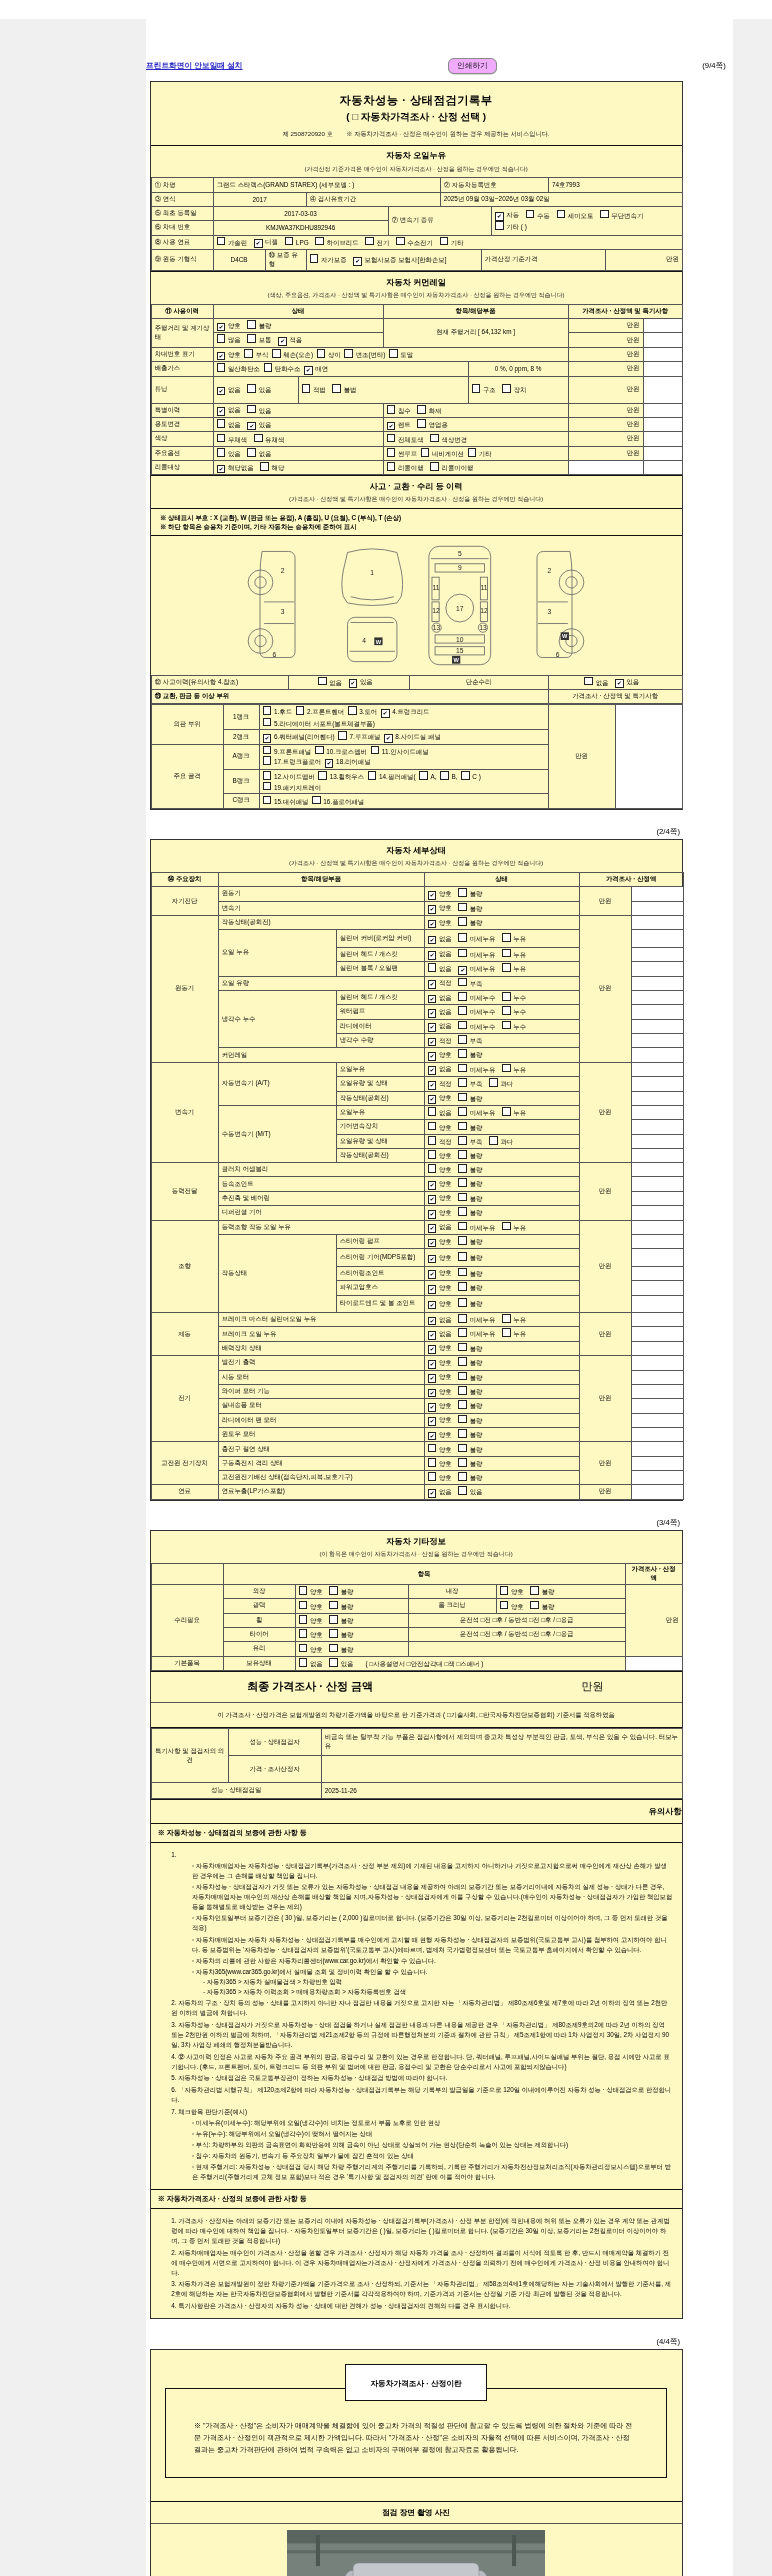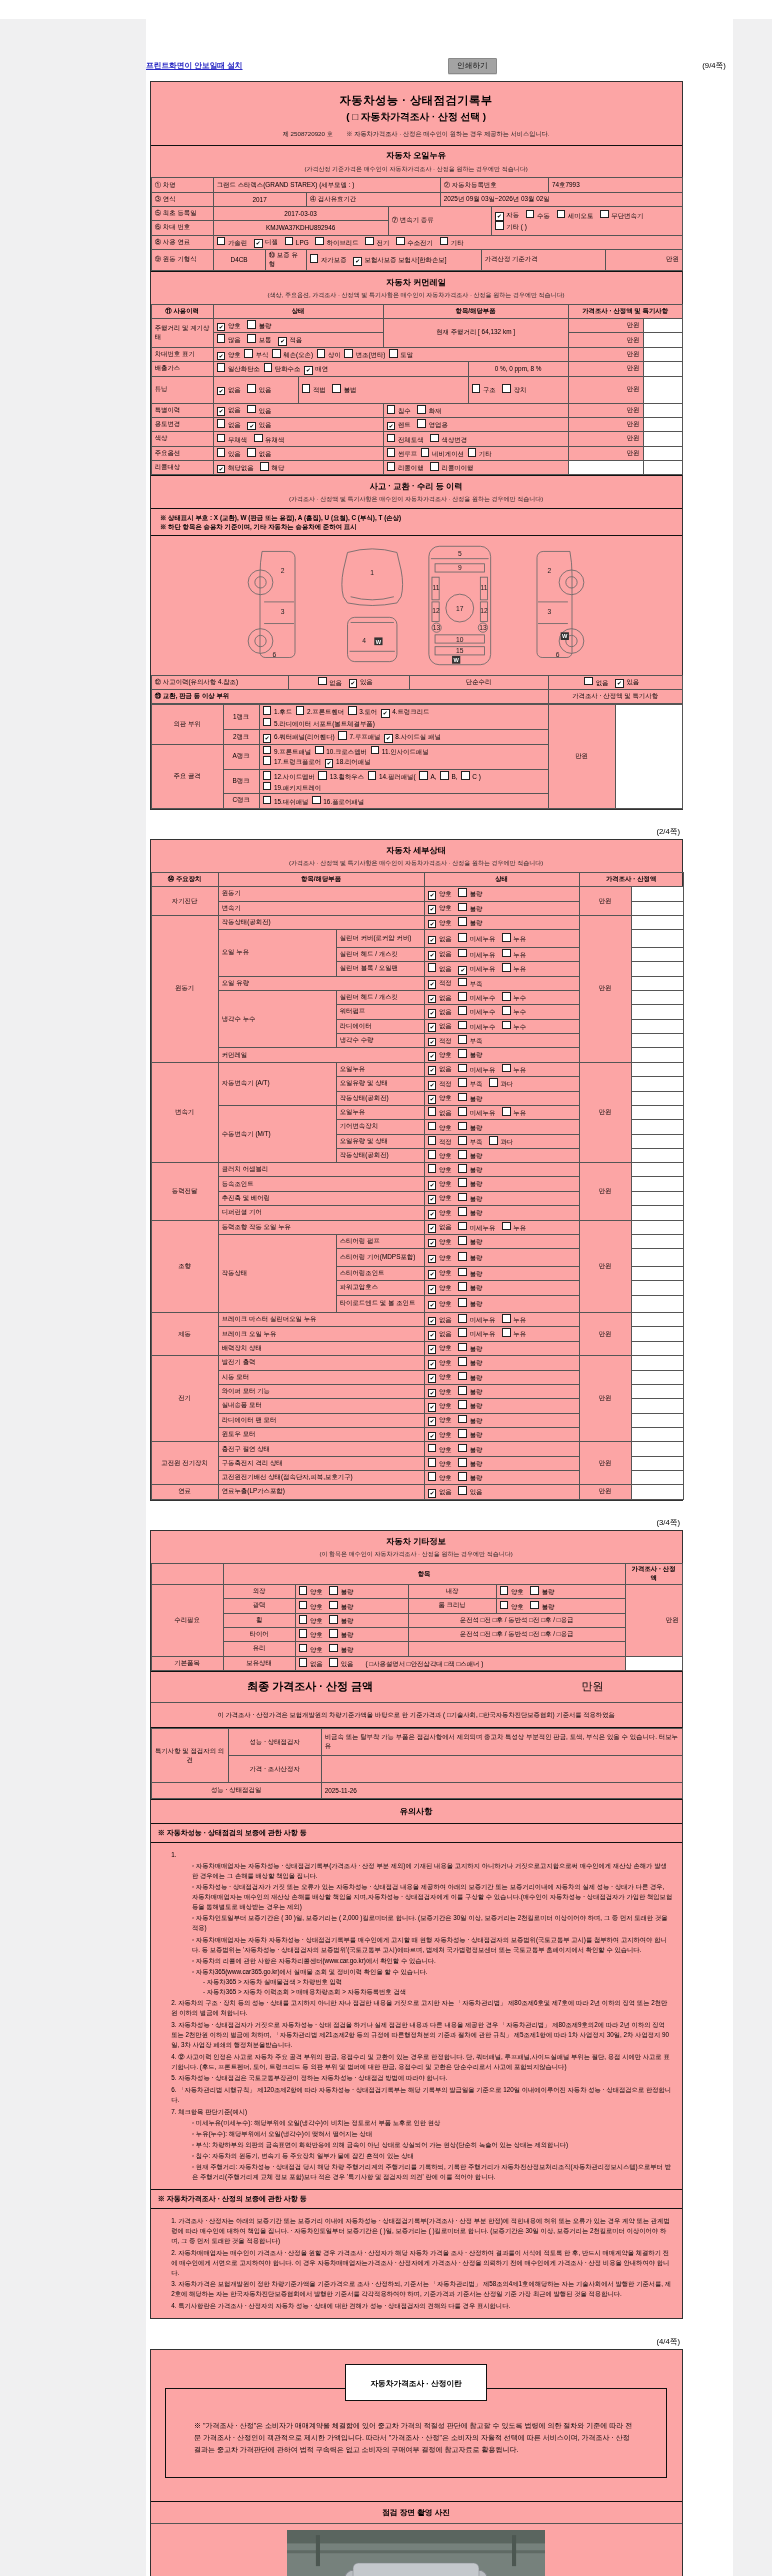--- a/index.html
+++ b/index.html
@@ -2,24 +2,24 @@
 <html style="font-size:8.2px"><head>
 <meta charset="utf-8">
 <style>
   html,body{margin:0;padding:0}
   body{width:773px;height:2576px;position:relative;background:#f0f0f1;font-family:"Liberation Sans",sans-serif;color:#000;-webkit-font-smoothing:antialiased}
   .topstrip{position:absolute;top:0;left:0;width:773px;height:18.5px;background:#fff}
   .col{position:absolute;left:146px;top:18.5px;width:587px;min-height:2511px;background:#fff}
   
   .toolbar{display:flex;justify-content:space-between;align-items:center;gap:9.3px;padding:39px 7.2px 7.2px 0}
   .toolbar a{color:#2a2ac4;font-size:7.7px;text-decoration:underline;font-weight:bold}
-  .printbtn{font-size:7.7px;background:#a3a3a3;border:0.5px solid #8a8a8a;border-radius:1px;padding:2.1px 8.2px;color:#111;box-shadow:0 0.5px 0 #bbb}
+  .printbtn{font-size:7.7px;background:#f0abfc;border:0.5px solid #8a8a8a;border-radius:6px;padding:2.1px 8.2px;color:#111;box-shadow:0 0.5px 0 #bbb}
   .pagetag{font-size:7.7px}
   
-  .page{width:531px;margin:0 0 0 3.6px;border:1px solid #333;background:#fca5a5}
+  .page{width:531px;margin:0 0 0 3.6px;border:1px solid #333;background:#fef9c3}
   .tagrow{width:534px;text-align:right;font-size:7.7px;padding:17.5px 0 2.1px 0}
   
   .tblock{text-align:center;padding:11.3px 0 5.2px 0}
   .t1{font-size:11.3px;font-weight:bold;letter-spacing:0.5px}
   .t2{font-size:9.8px;font-weight:bold;margin-top:3.1px}
   .t3{font-size:6.2px;margin-top:6.2px;color:#222}
   .t3 .no{margin-right:13.4px}
   .sechead{border-top:1px solid #111;text-align:center;padding:4.6px 0 3.6px 0}
   .sechead .st{font-size:8.2px;font-weight:bold}
   .sechead .ss{font-size:6px;margin-top:3.6px;color:#222}
@@ -35,21 +35,21 @@
   .opt{margin-right:6.7px;white-space:nowrap;display:inline-block}
   .tight .opt{margin-right:3.6px}
   .cb{display:inline-block;width:6.7px;height:6.7px;border:0.8px solid #222;background:#fff;margin-right:2.6px;vertical-align:-1px;text-align:center;line-height:6.2px;font-size:5.7px;color:#000}
   .cb.on::after{content:"✔"}
   .inopt{display:inline-block;margin-right:5.2px}
   
   .codes{border-top:1px solid #111;padding:3.6px 9.3px;font-size:6.4px;font-weight:bold;line-height:1.5}
   .diagwrap{border-top:1px solid #111;padding:4.1px 0 3.1px 0;text-align:center}
   svg text{font-family:"Liberation Sans",sans-serif}
   
-  .nthead{border-top:1px solid #111;border-bottom:1px solid #111;text-align:center;font-size:8.2px;font-weight:bold;padding:6.2px 0}
+  .nthead{border-top:1px solid #111;border-bottom:1px solid #111;text-align:right;font-size:8.2px;font-weight:bold;padding:6.2px 0}
   .ntsub{border-bottom:1px solid #111;font-size:7px;font-weight:bold;padding:4.1px 7.2px}
   .ntbody{padding:5.2px 9.3px 7.2px 9.3px;font-size:6.3px;line-height:1.6}
   .ntbody .n{margin-left:11.3px;margin-top:1.5px}
   .ntbody .b{margin-left:32px;margin-top:1px}
   .ntbody .d{margin-left:43px}
   
   .p4titlebox{width:140px;margin:14.4px auto -13.4px auto;border:1px solid #111;background:#fff;position:relative;z-index:2;text-align:center;font-size:7.7px;font-weight:bold;padding:13.4px 0 11.3px 0}
   .p4descbox{border:1px solid #111;margin:0 14.4px;padding:31px 28px 20.6px 28px;font-size:7px;line-height:1.75;position:relative;z-index:1}
   .photohead{border-top:1px solid #111;margin-top:23px;text-align:center;font-size:7.7px;font-weight:bold;padding:6.2px 0 5.2px 0;border-bottom:0.5px solid #555}
   .photos{text-align:center;padding:6.2px 0 4.1px 0}

